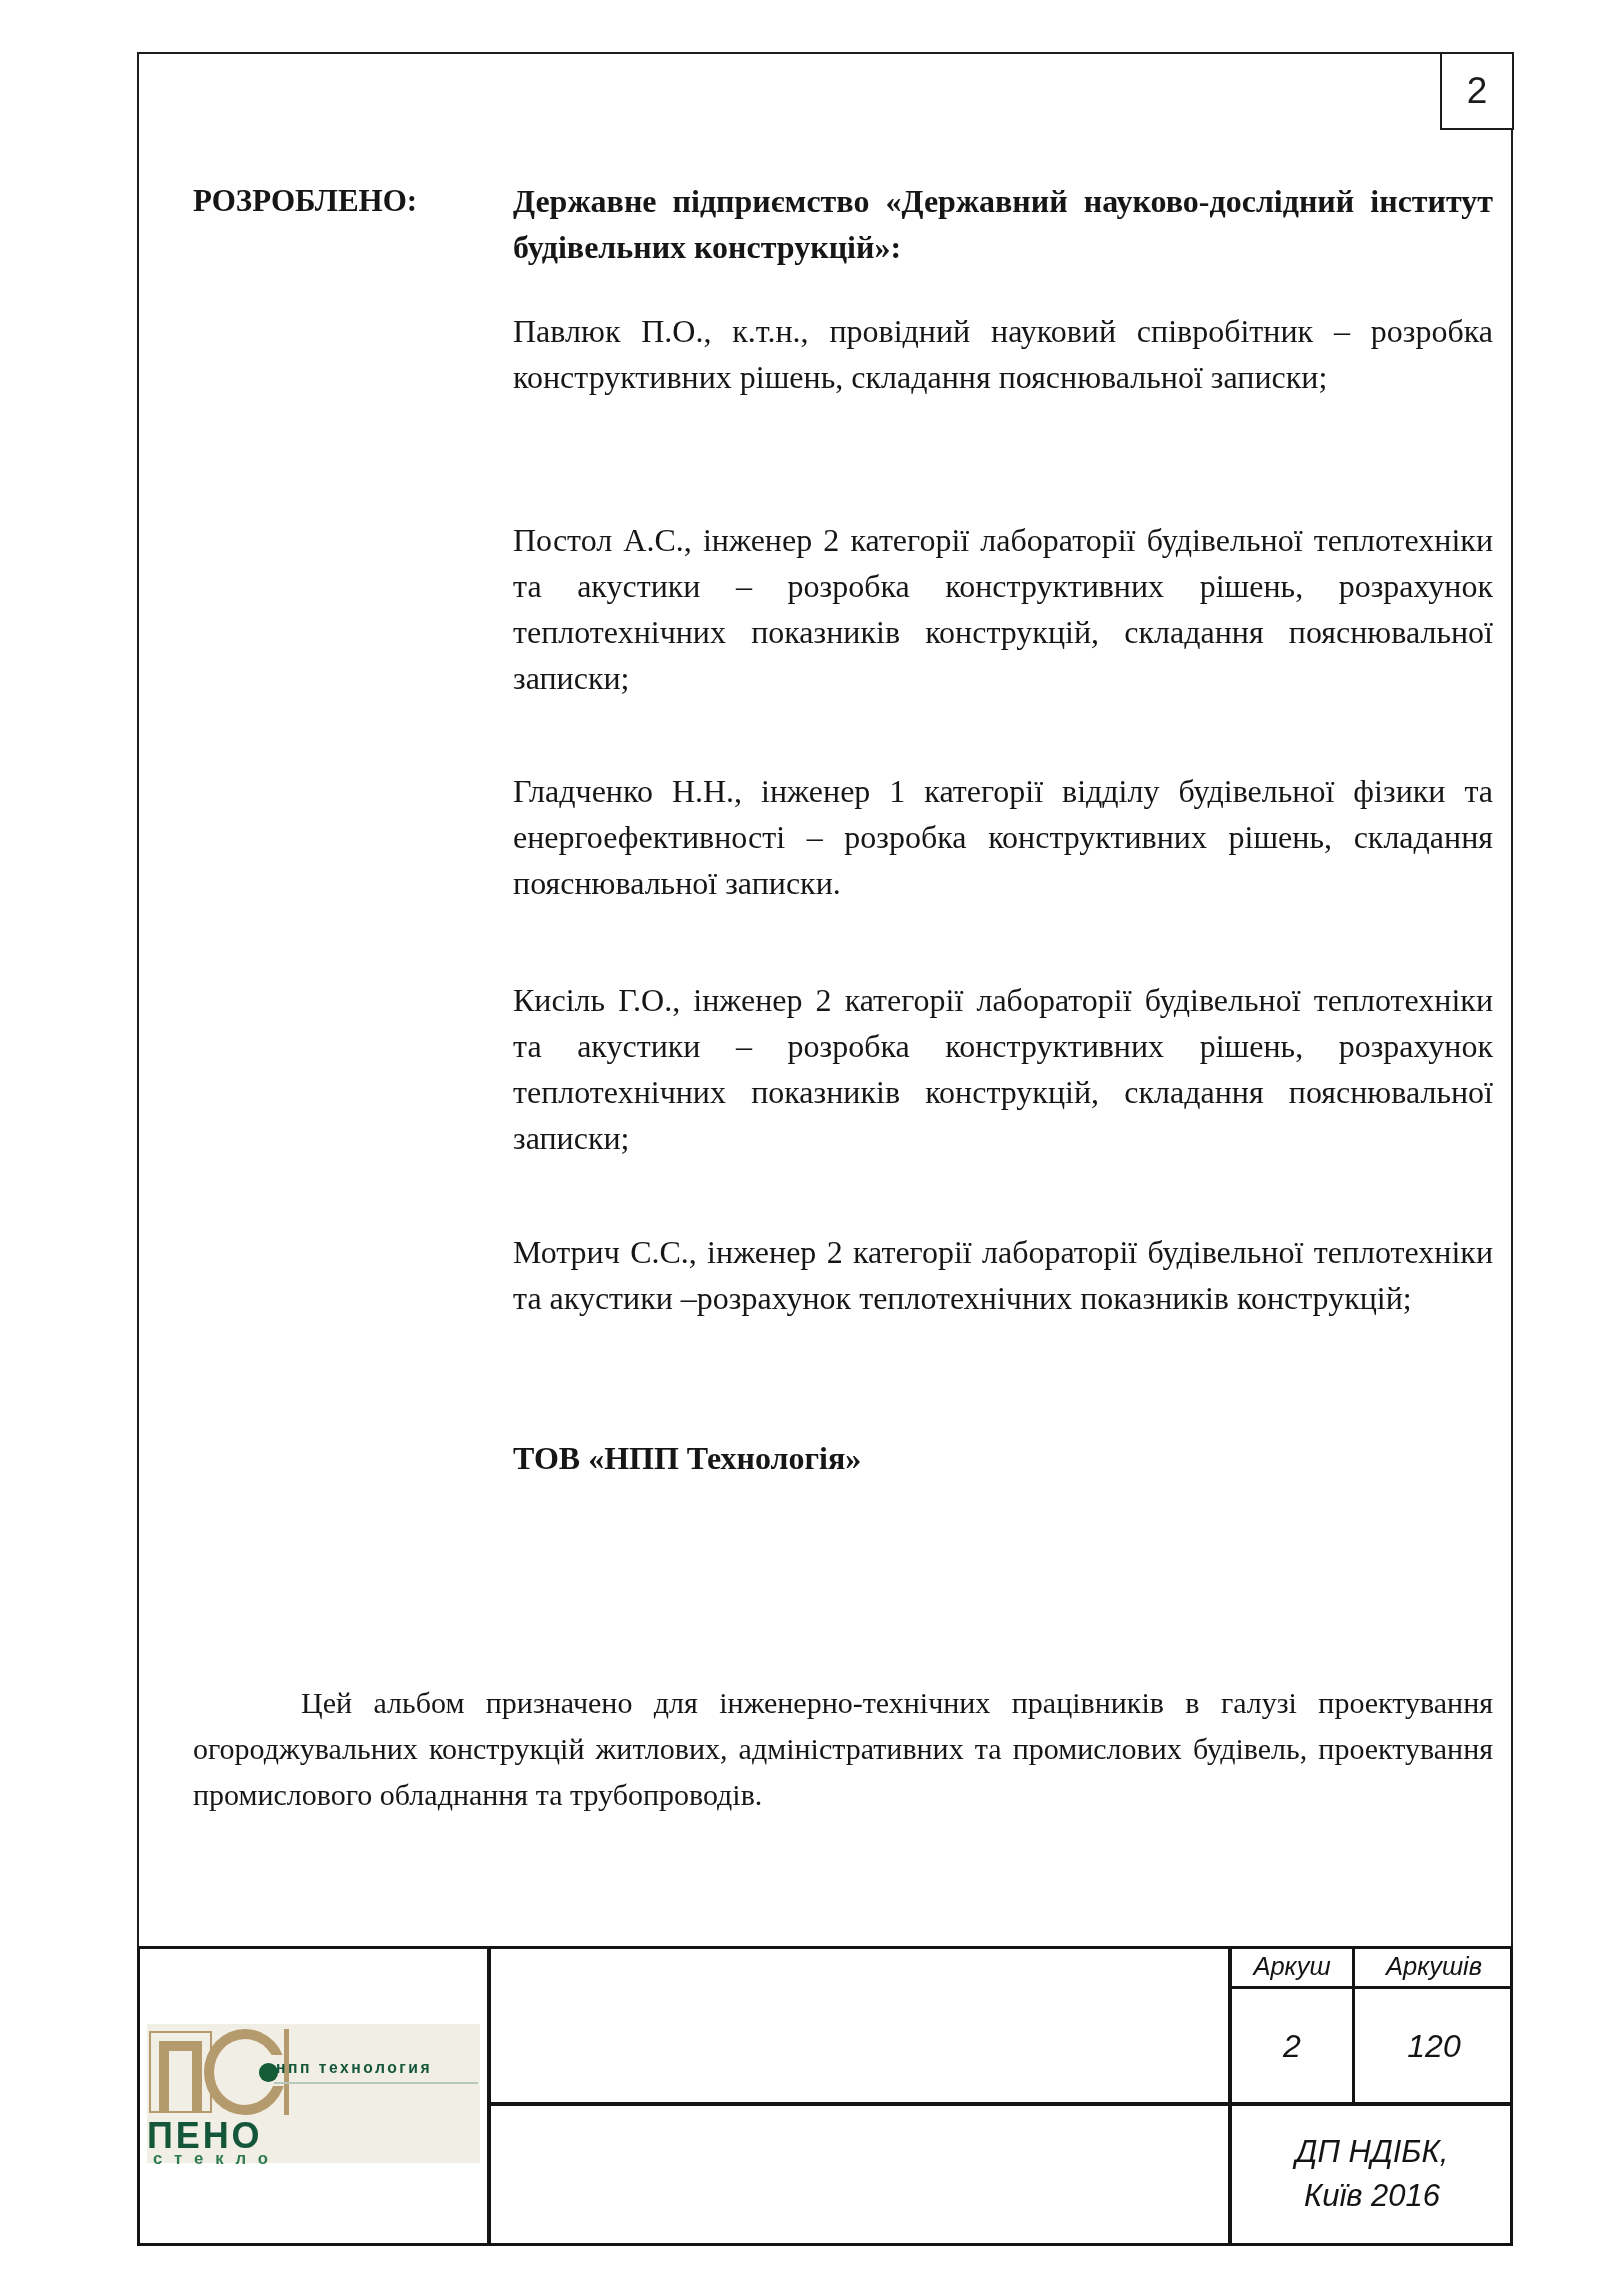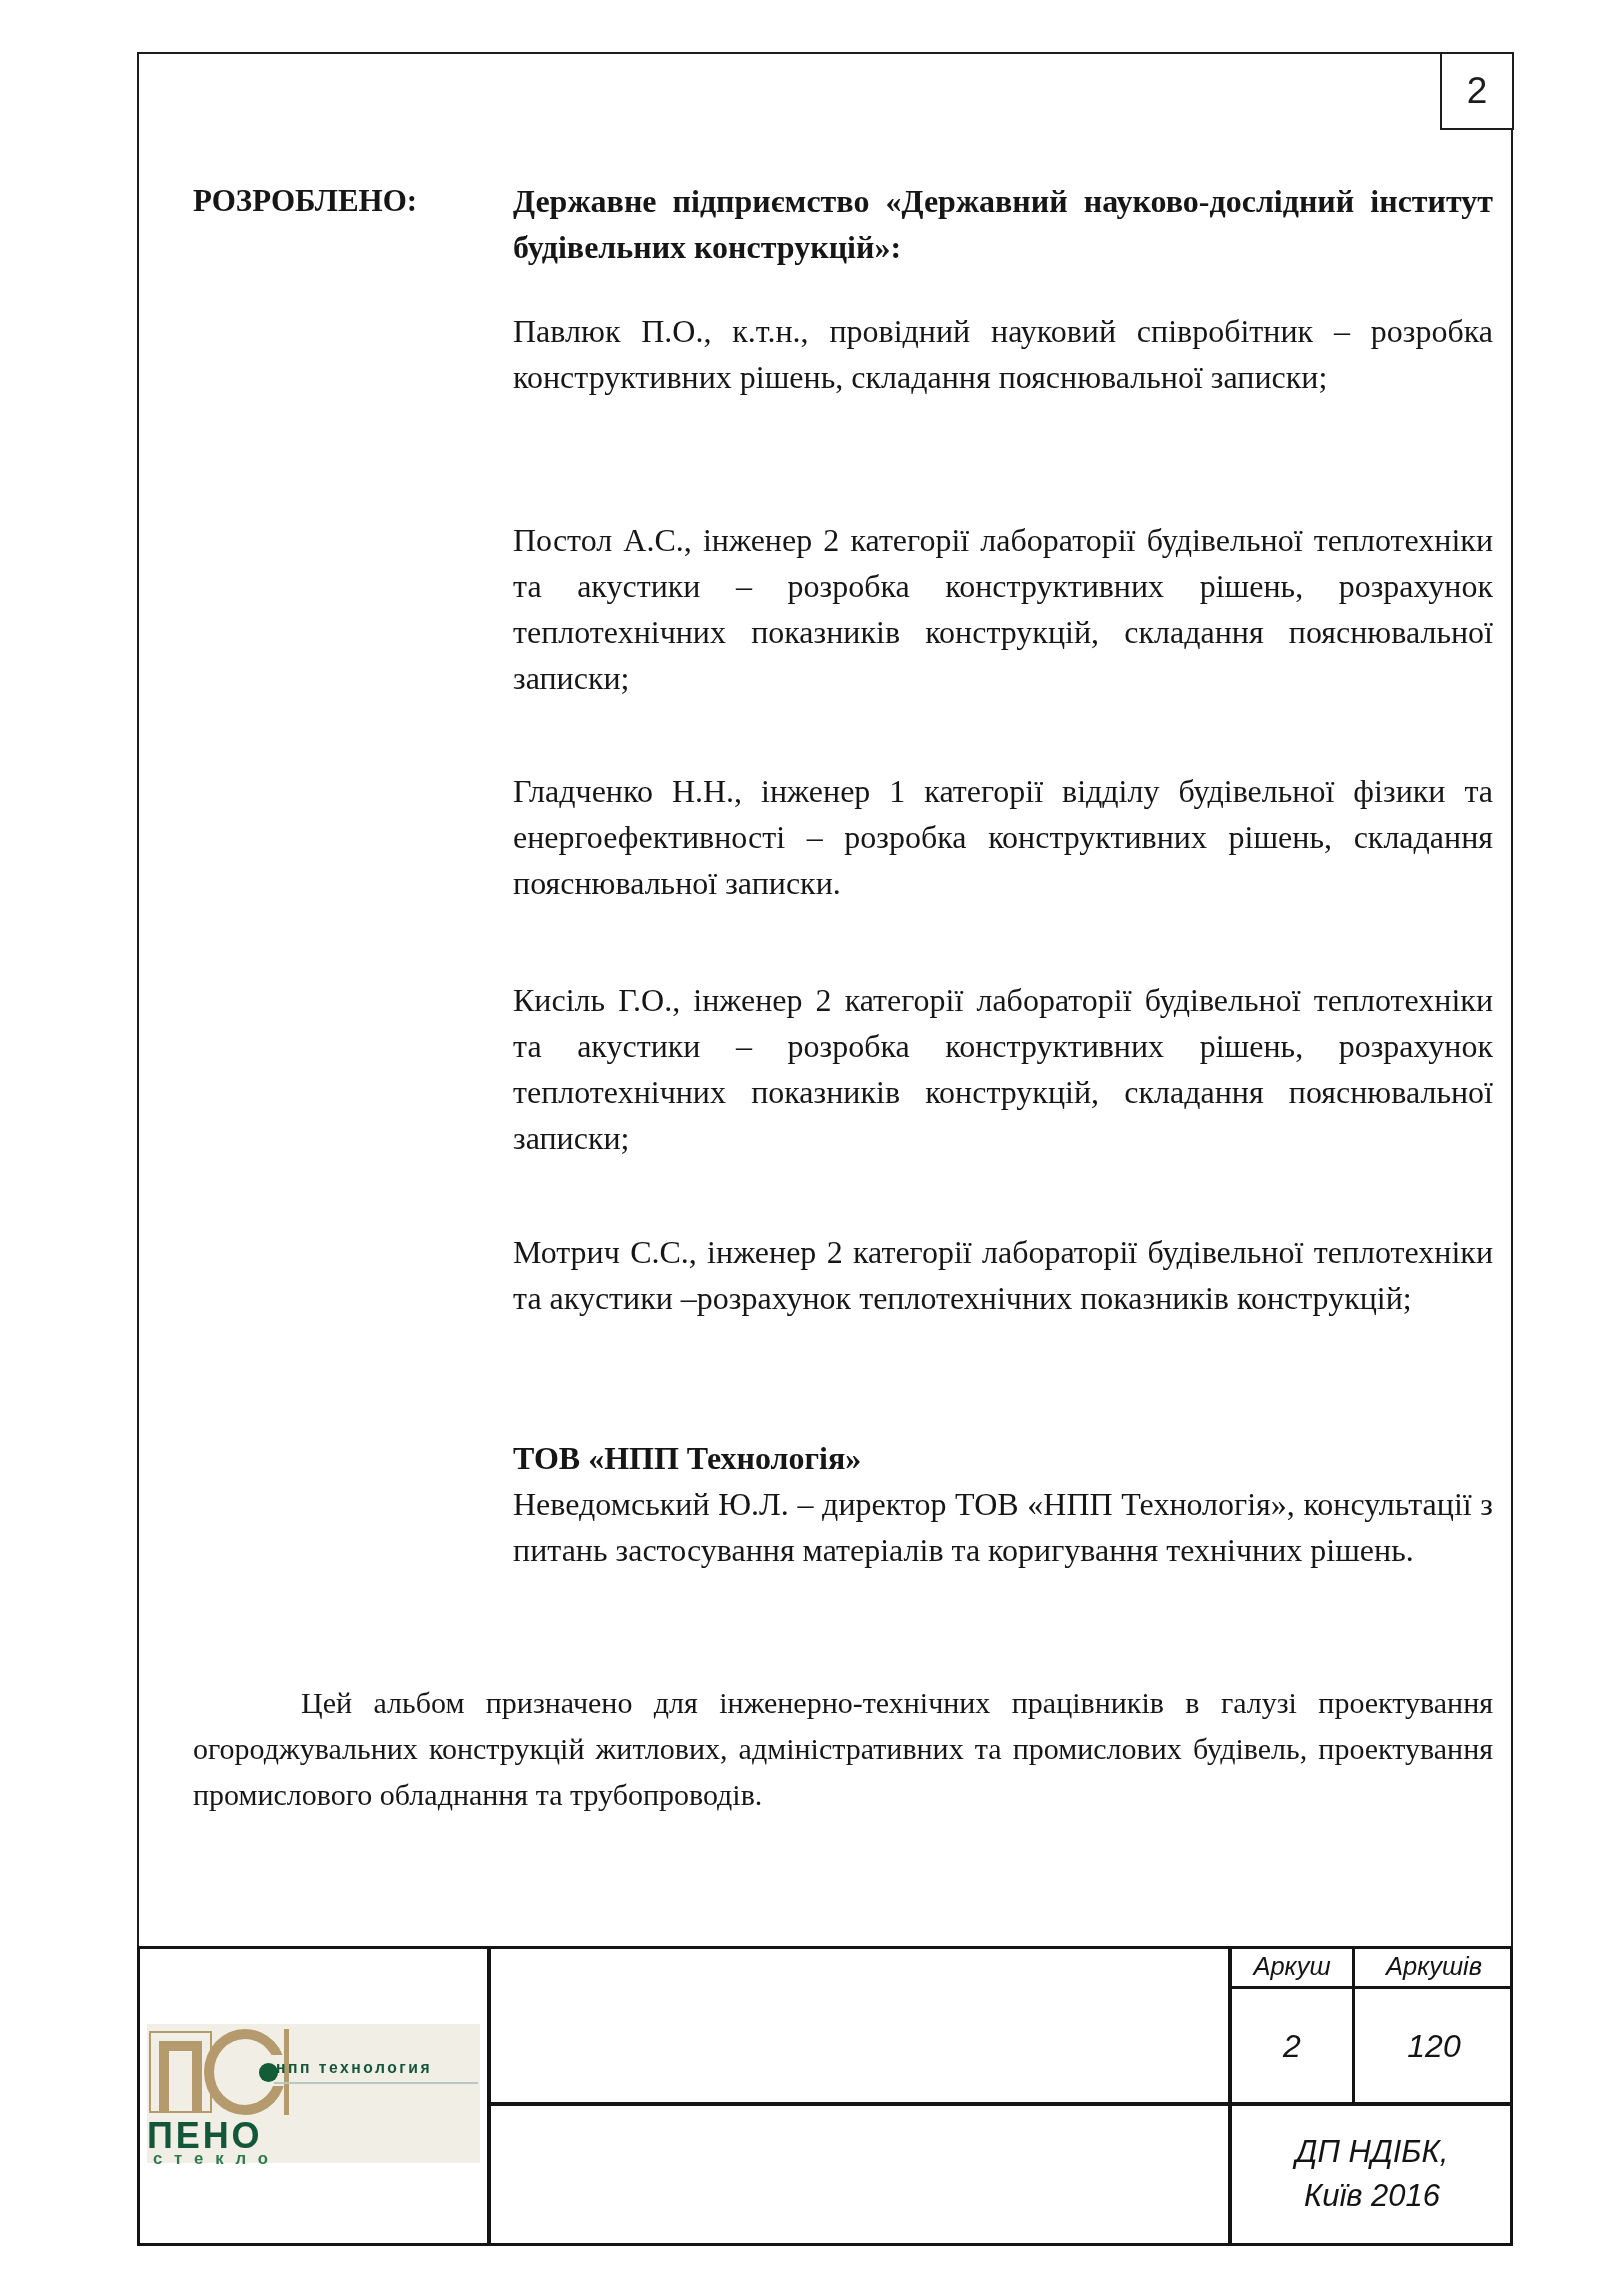--- a/index.html
+++ b/index.html
@@ -112,21 +112,20 @@
   <div class="col bold" style="top:178px;">Державне підприємство «Державний науково-дослідний інститут будівельних конструкцій»:</div>
 
   <div class="col" style="top:308px;">Павлюк П.О., к.т.н., провідний науковий співробітник – розробка конструктивних рішень, складання пояснювальної записки;</div>
   <div class="col" style="top:517px;">Постол А.С., інженер 2 категорії лабораторії будівельної теплотехніки та акустики – розробка конструктивних рішень, розрахунок теплотехнічних показників конструкцій, складання пояснювальної записки;</div>
   <div class="col" style="top:768px;">Гладченко Н.Н., інженер 1 категорії відділу будівельної фізики та енергоефективності – розробка конструктивних рішень, складання пояснювальної записки.</div>
   <div class="col" style="top:977px;">Кисіль Г.О., інженер 2 категорії лабораторії будівельної теплотехніки та акустики – розробка конструктивних рішень, розрахунок теплотехнічних показників конструкцій, складання пояснювальної записки;</div>
   <div class="col" style="top:1229px;">Мотрич С.С., інженер 2 категорії лабораторії будівельної теплотехніки та акустики –розрахунок теплотехнічних показників конструкцій;</div>
 
   <div class="col" style="top:1435px;">
     <div class="tov-head">ТОВ «НПП Технологія»</div>
-    <div>Неведомський Ю.Л. – директор ТОВ «НПП Технологія», консультації з питань застосування матеріалів та коригування технічних рішень.</div>
   </div>
 
   <div class="wide">Цей альбом призначено для інженерно-технічних працівників в галузі проектування огороджувальних конструкцій житлових, адміністративних та промислових будівель, проектування промислового обладнання та трубопроводів.</div>
 
   <div class="ft-outer"></div>
 
   <div class="ft-line" style="left:487px;top:1946px;width:3.9px;height:300px;"></div>
   <div class="ft-line" style="left:1228px;top:1946px;width:3.9px;height:300px;"></div>
   <div class="ft-line" style="left:1352px;top:1946px;width:2.9px;height:157px;"></div>
   <div class="ft-line" style="left:1228px;top:1986px;width:285px;height:2.9px;"></div>

